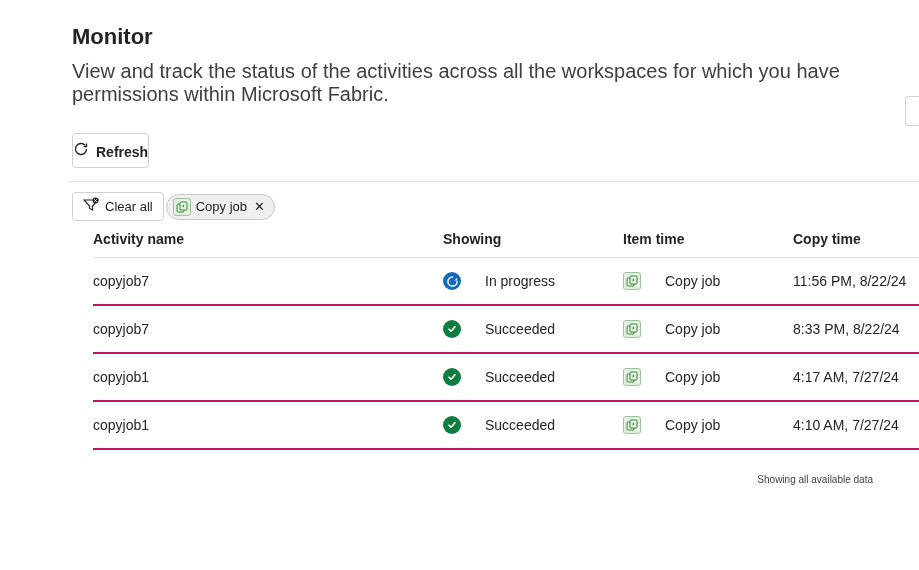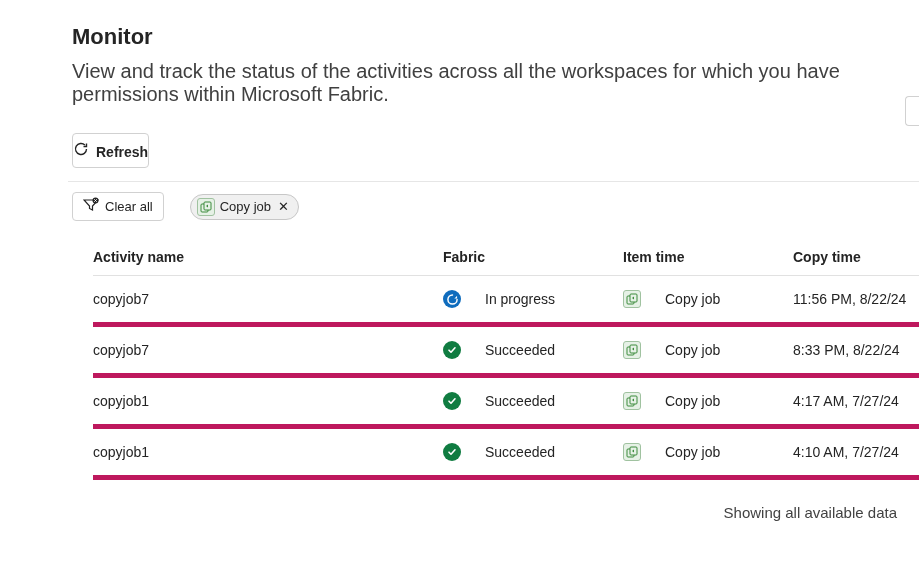--- a/index.html
+++ b/index.html
@@ -47,22 +47,21 @@
     }
     .refresh-btn svg { width: 16px; height: 16px; }
     .divider {
       height: 1px;
       background: #e6e6e6;
       margin: 13px 0 10px -4px;
     }
     .filter-row {
       display: flex;
       align-items: center;
-      gap: 26px;
-      margin-bottom: 18px;
+      gap: 2px;
     }
     .clear-btn {
       display: inline-flex;
       align-items: center;
       gap: 6px;
       border: 1px solid #d1d1d1;
       border-radius: 4px;
       background: #fff;
       padding: 4px 10px;
       font-size: 13px;
@@ -103,21 +102,21 @@
     thead th {
       text-align: left;
       font-weight: 700;
       font-size: 14px;
       padding: 10px 6px 10px 0;
       border-bottom: 1px solid #e1e1e1;
       color: #242424;
     }
     tbody td {
       padding: 14px 6px 14px 0;
-      border-bottom: 5px solid #be185d;
+      border-bottom: 2px solid #be185d;
       color: #242424;
       vertical-align: middle;
     }
     .col-activity { width: 350px; }
     .col-status { width: 180px; }
     .col-type { width: 170px; }
     .col-start { width: auto; }
     .status-cell, .type-cell {
       display: flex;
       align-items: center;
@@ -130,22 +129,22 @@
     }
     .status-icon-inprogress svg { width: 11px; height: 11px; }
     .status-icon-succeeded {
       width: 18px; height: 18px; border-radius: 50%;
       background: #107c41;
       display: inline-flex; align-items: center; justify-content: center;
     }
     .status-icon-succeeded svg { width: 10px; height: 10px; }
     .footer-note {
       text-align: right;
-      padding: 24px 22px 0 0;
-      font-size: 15px;
+      padding: 24px 46px 0 0;
+      font-size: 10px;
       color: #424242;
     }
     .right-edge-btn {
       position: absolute;
       right: 0;
       top: 96px;
       width: 14px;
       height: 30px;
       border: 1px solid #d1d1d1;
       border-right: none;
@@ -202,21 +201,21 @@
   <table>
     <colgroup>
       <col class="col-activity">
         <col class="col-status">
         <col class="col-type">
         <col class="col-start">
     </colgroup>
     <thead>
       <tr>
         <th>Activity name</th>
-        <th>Fabric</th>
+        <th>Showing</th>
         <th>Item time</th>
         <th>Copy time</th>
       </tr>
     </thead>
     <tbody id="rows">
         <tr>
           <td>copyjob7</td>
           <td>
             <div class="status-cell">
               <span class="status-icon-inprogress">

